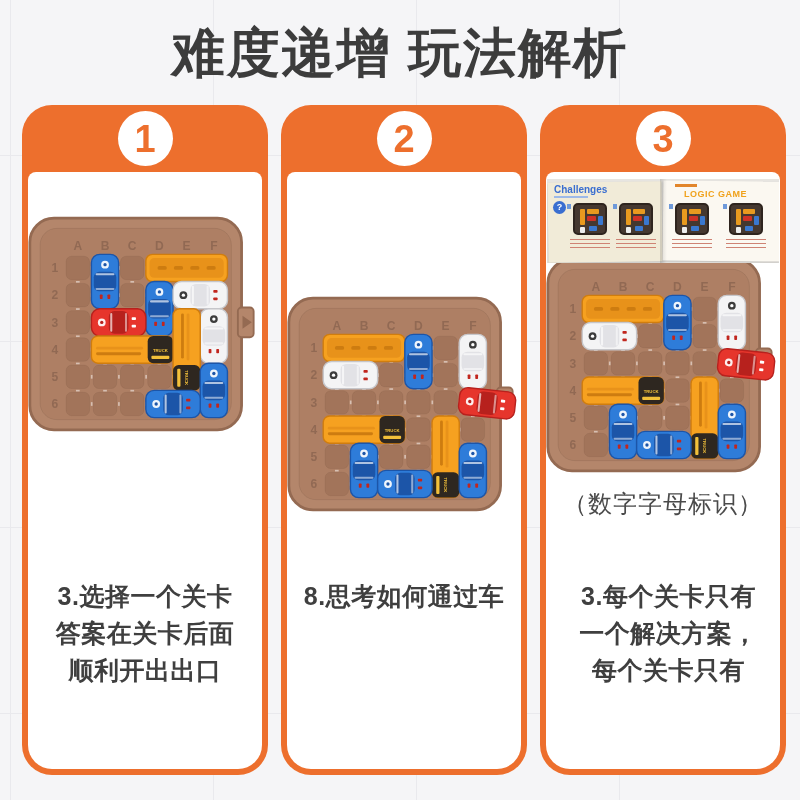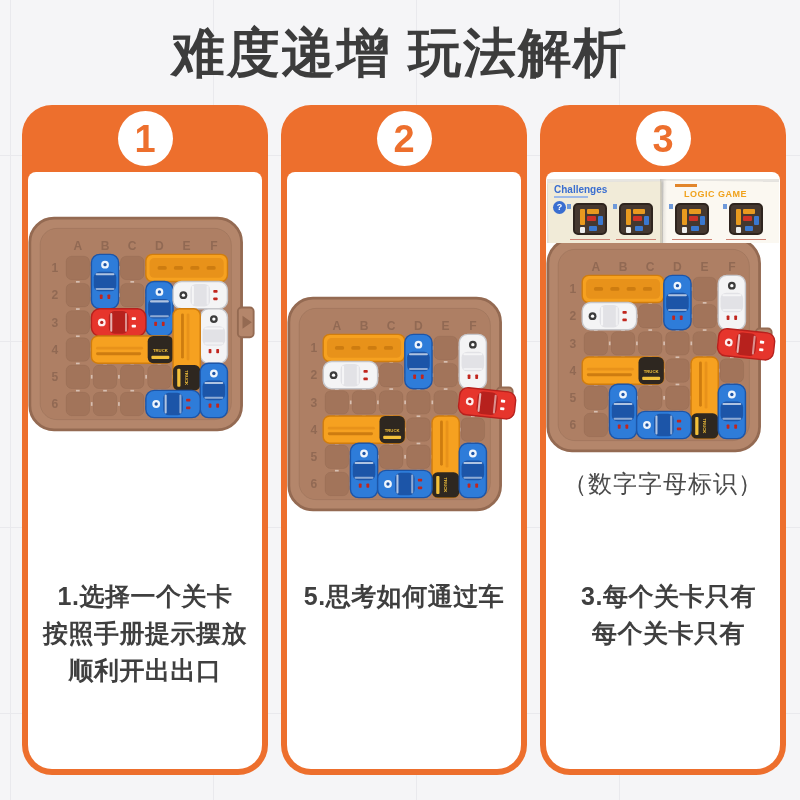--- a/index.html
+++ b/index.html
@@ -41,21 +41,21 @@
   .board-wrap{display:flex; justify-content:center;}
   .mt1{margin-top:44px;} .mt2{margin-top:124px;} .mt3{margin-top:-6px;}
   .desc{
     position:absolute; top:406px; left:0; right:0; text-align:center;
     font-size:25px; font-weight:600; color:var(--text-color);
     line-height:37px; letter-spacing:0.5px;
   }
   .desc.left{text-align:center; padding-left:11px;}
   .caption{margin-top:15px; text-align:center; font-size:24px; color:var(--caption-color); letter-spacing:1px;}
   
-  .booklet{position:relative; margin:7px 1px 0; height:64px; background:#e7e5e1; overflow:hidden;}
+  .booklet{position:relative; margin:7px 1px 0; height:84px; background:#e7e5e1; overflow:hidden;}
   .page-left{position:absolute; left:1px; top:3px; width:114px; height:80px; background:#f1ebd8;
     transform:rotate(-0.8deg); box-shadow:0 1px 2px rgba(0,0,0,.18);}
   .page-right{position:absolute; left:116px; top:2px; width:117px; height:80px; background:#fbf8f1;
     transform:rotate(0.6deg); box-shadow:0 1px 2px rgba(0,0,0,.18);}
   .fold{position:absolute; left:113px; top:0; width:7px; height:100%;
     background:linear-gradient(90deg,rgba(0,0,0,.14),rgba(0,0,0,0));}
   .challenges{position:absolute; left:7px; top:5px; color:var(--booklet-blue); font-weight:bold; font-size:10px;}
   .challenges-sub{position:absolute; left:7px; top:17px; width:34px; height:2px; background:#9db9e8;}
   .q-icon{position:absolute; left:6px; top:22px; width:13px; height:13px; border-radius:50%;
     background:var(--booklet-blue); color:#fff; font-size:9px; font-weight:bold;
@@ -291,22 +291,22 @@
               <rect x="-9.048" y="-10.15" width="2.2" height="20.3" rx="1" fill="#ffffff" opacity="0.65"></rect>
               <rect x="6.848" y="-10.15" width="2.2" height="20.3" rx="1" fill="#ffffff" opacity="0.5"></rect>
               <rect x="14.064" y="-5.6" width="4.6" height="3" rx="0.8" fill="#c1261e"></rect>
               <rect x="14.064" y="2.6" width="4.6" height="3" rx="0.8" fill="#c1261e"></rect>
               <circle cx="-18.166" cy="0" r="4.2" fill="#ffffff" opacity="0.92"></circle>
               <circle cx="-18.166" cy="0" r="1.8" fill="#1c55a8"></circle>
             </g>
           </svg>
         </div>
       <div class="desc">
-        <div>1.选择一个关卡</div>
-        <div>按照手册提示摆放</div>
+        <div>3.选择一个关卡</div>
+        <div>答案在关卡后面</div>
         <div>顺利开出出口</div>
       </div>
     </div>
   </div>
 
   <div class="card">
     <div class="card-header">
       <div class="badge">
         <span>2</span>
       </div>
@@ -516,21 +516,21 @@
               <rect x="-9.408" y="-10.15" width="2.2" height="20.3" rx="1" fill="#ffffff" opacity="0.65"></rect>
               <rect x="7.207999999999999" y="-10.15" width="2.2" height="20.3" rx="1" fill="#ffffff" opacity="0.5"></rect>
               <rect x="14.544" y="-5.6" width="4.6" height="3" rx="0.8" fill="#ffffff"></rect>
               <rect x="14.544" y="2.6" width="4.6" height="3" rx="0.8" fill="#ffffff"></rect>
               <circle cx="-18.786" cy="0" r="4.2" fill="#ffffff" opacity="0.92"></circle>
               <circle cx="-18.786" cy="0" r="1.8" fill="#b7211d"></circle>
             </g>
           </svg>
         </div>
       <div class="desc">
-        <div>5.思考如何通过车</div>
+        <div>8.思考如何通过车</div>
       </div>
     </div>
   </div>
 
   <div class="card">
     <div class="card-header">
       <div class="badge">
         <span>3</span>
       </div>
     </div>
@@ -791,18 +791,19 @@
               <rect x="14.544" y="-5.6" width="4.6" height="3" rx="0.8" fill="#ffffff"></rect>
               <rect x="14.544" y="2.6" width="4.6" height="3" rx="0.8" fill="#ffffff"></rect>
               <circle cx="-18.786" cy="0" r="4.2" fill="#ffffff" opacity="0.92"></circle>
               <circle cx="-18.786" cy="0" r="1.8" fill="#b7211d"></circle>
             </g>
           </svg>
         </div>
       <div class="caption">（数字字母标识）</div>
       <div class="desc left">
         <div>3.每个关卡只有</div>
+        <div>一个解决方案，</div>
         <div>每个关卡只有</div>
       </div>
     </div>
   </div>
 
 </div>
 
 </body></html>

